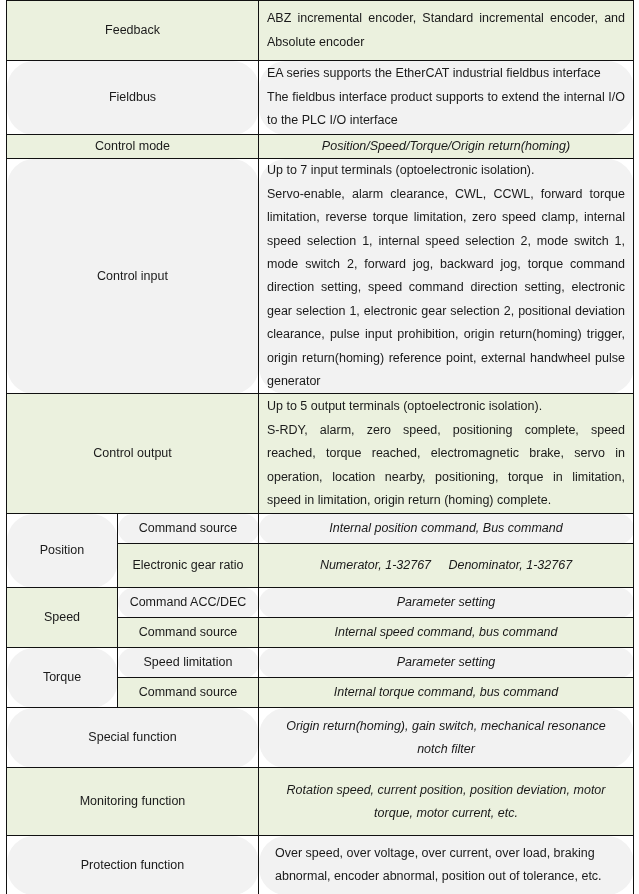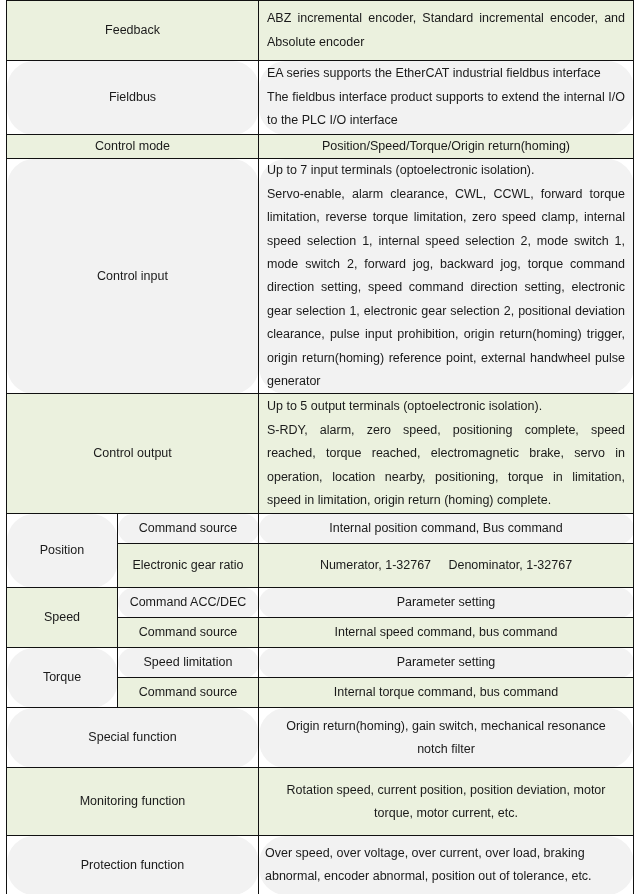--- a/index.html
+++ b/index.html
@@ -16,21 +16,21 @@
   table.spec td {
     border: 1.5px solid #111;
     padding: 0 8px;
     vertical-align: middle;
     line-height: 23.4px;
   }
   td.green { background: #ebf1de; }
   td.gray { background: #f2f2f2; border-radius: 27px; }
   td.label { text-align: center; }
   td.value { text-align: justify; text-align-last: left; }
-  td.center { text-align: center; }
+  td.center { text-align: center; font-style: italic; }
   .line { display: block; }
   col.c1 { width: 111px; }
   col.c2 { width: 141px; }
   col.c3 { width: 375px; }
 </style>
 </head>
 <body>
 
 <table class="spec">
   <colgroup>
@@ -102,16 +102,16 @@
     <tr style="height:60px">
       <td colspan="2" class="gray label">Special function</td>
       <td class="gray center" style="padding:0 18px">Origin return(homing), gain switch, mechanical resonance notch filter</td>
     </tr>
     <tr style="height:68px">
       <td colspan="2" class="green label">Monitoring function</td>
       <td class="green center" style="padding:0 16px">Rotation speed, current position, position deviation, motor torque, motor current, etc.</td>
     </tr>
     <tr style="height:59px">
       <td colspan="2" class="gray label">Protection function</td>
-      <td class="gray" style="text-align:left; padding:0 6px">Over speed, over voltage, over current, over load, braking abnormal, encoder abnormal, position out of tolerance, etc.</td>
+      <td class="gray" style="text-align:left; padding:0 16px">Over speed, over voltage, over current, over load, braking abnormal, encoder abnormal, position out of tolerance, etc.</td>
     </tr>
   </tbody>
 </table>
 
 </body></html>

